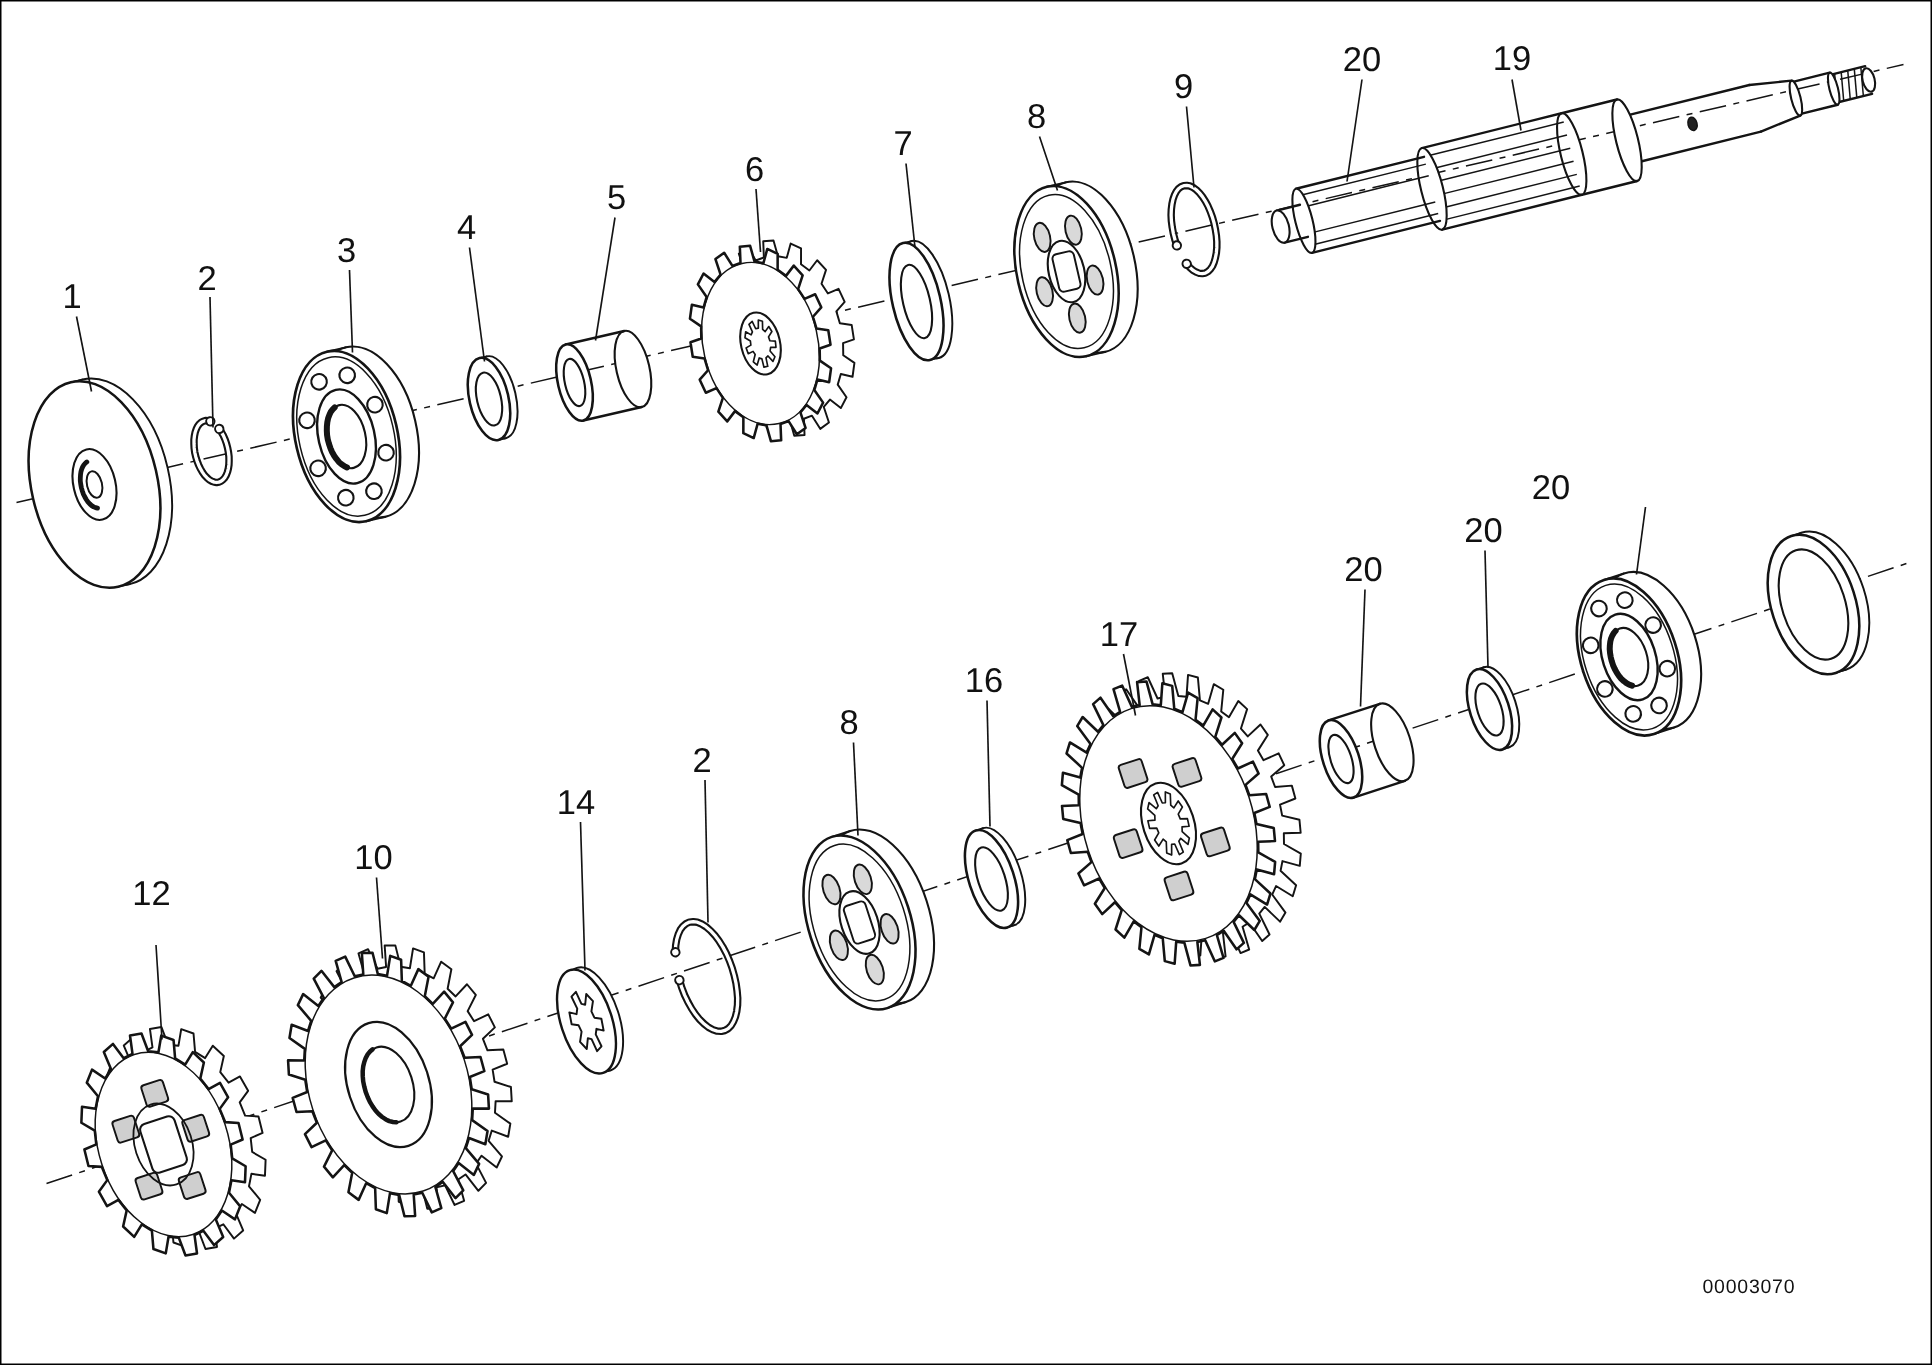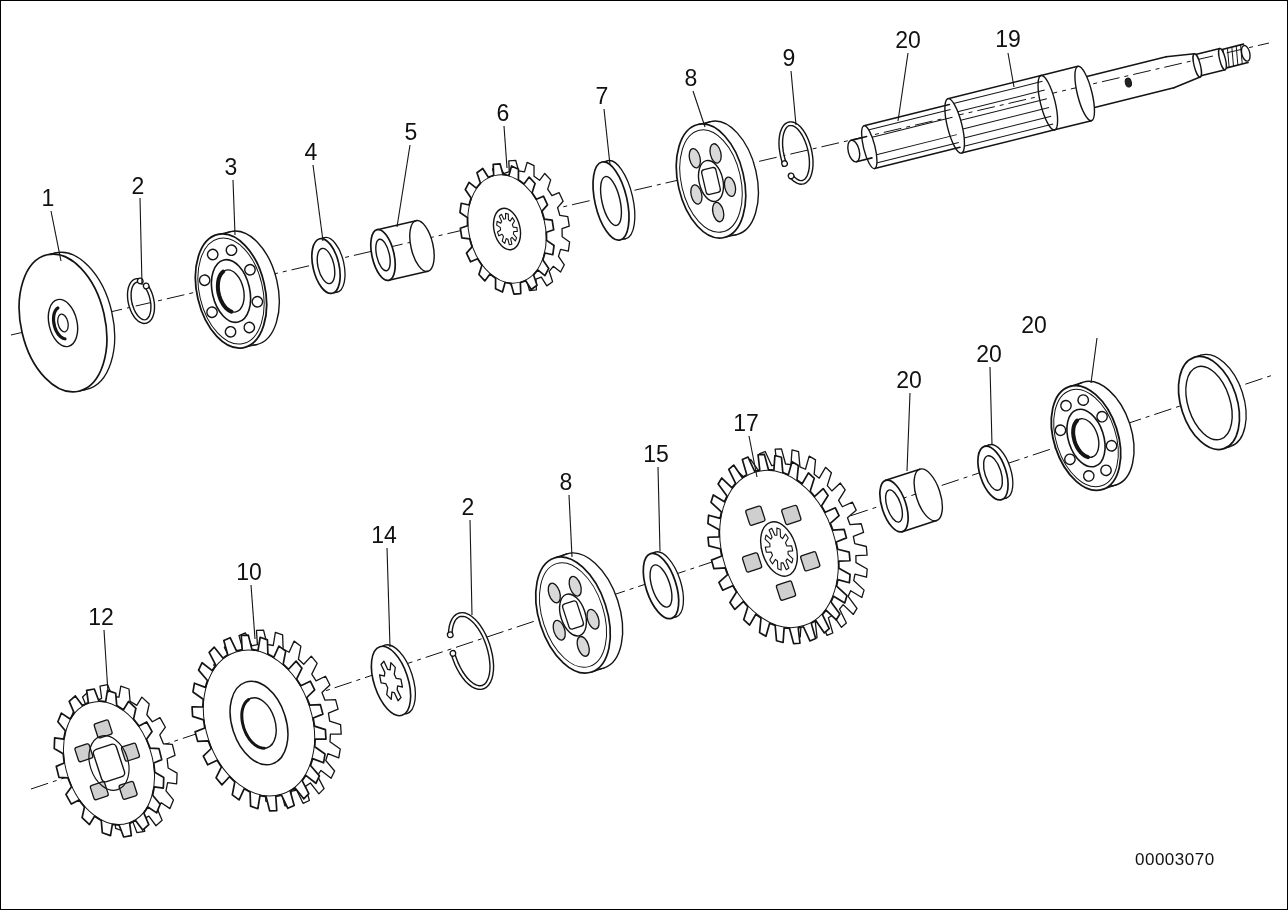--- a/index.html
+++ b/index.html
@@ -7,21 +7,21 @@
     position:relative;width:1288px;height:910px;background:#ffffff;
     border:1px solid #000;box-sizing:border-box;overflow:hidden;
     font-family:"Liberation Sans",sans-serif;color:#111;
   }
   svg.art{position:absolute;left:0;top:0;}
   .callout{
     position:absolute;transform:translate(-50%,-50%);
     font-size:23px;line-height:1;color:#111;cursor:pointer;user-select:none;
   }
   .code{
-    position:absolute;left:1134px;top:849px;font-size:17px;letter-spacing:.5px;color:#111;
+    position:absolute;left:1134px;top:849px;font-size:13px;letter-spacing:.5px;color:#111;
   }
 </style>
 </head>
 <body>
 
 <div class="page">
 
   <svg class="art" id="art" width="1288" height="910" viewBox="0 0 1288 910">
       <g>
         <path d="M10,334L1268,42" stroke="#141414" stroke-width="1" fill="none" stroke-dasharray="18 5 4 5"></path>
@@ -263,25 +263,25 @@
   <div class="callout" style="left:137px;top:185px">2</div>
   <div class="callout" style="left:230px;top:166px">3</div>
   <div class="callout" style="left:310px;top:151px">4</div>
   <div class="callout" style="left:410px;top:131px">5</div>
   <div class="callout" style="left:502px;top:112px">6</div>
   <div class="callout" style="left:601px;top:95px">7</div>
   <div class="callout" style="left:690px;top:77px">8</div>
   <div class="callout" style="left:788px;top:57px">9</div>
   <div class="callout" style="left:907px;top:39px">20</div>
   <div class="callout" style="left:1007px;top:38px">19</div>
-  <div class="callout" style="left:100px;top:616px">12</div>
+  <div class="callout" style="left:100px;top:595px">12</div>
   <div class="callout" style="left:248px;top:571px">10</div>
   <div class="callout" style="left:383px;top:534px">14</div>
   <div class="callout" style="left:467px;top:506px">2</div>
   <div class="callout" style="left:565px;top:481px">8</div>
-  <div class="callout" style="left:655px;top:453px">15</div>
+  <div class="callout" style="left:655px;top:453px">16</div>
   <div class="callout" style="left:745px;top:422px">17</div>
   <div class="callout" style="left:908px;top:379px">20</div>
   <div class="callout" style="left:988px;top:353px">20</div>
   <div class="callout" style="left:1033px;top:324px">20</div>
 
   <div class="code">00003070</div>
 </div>
 
 </body></html>

